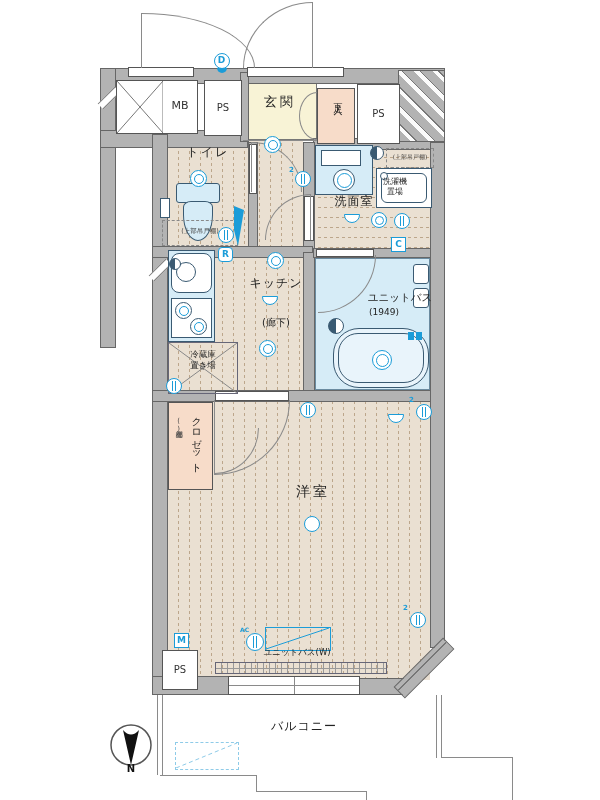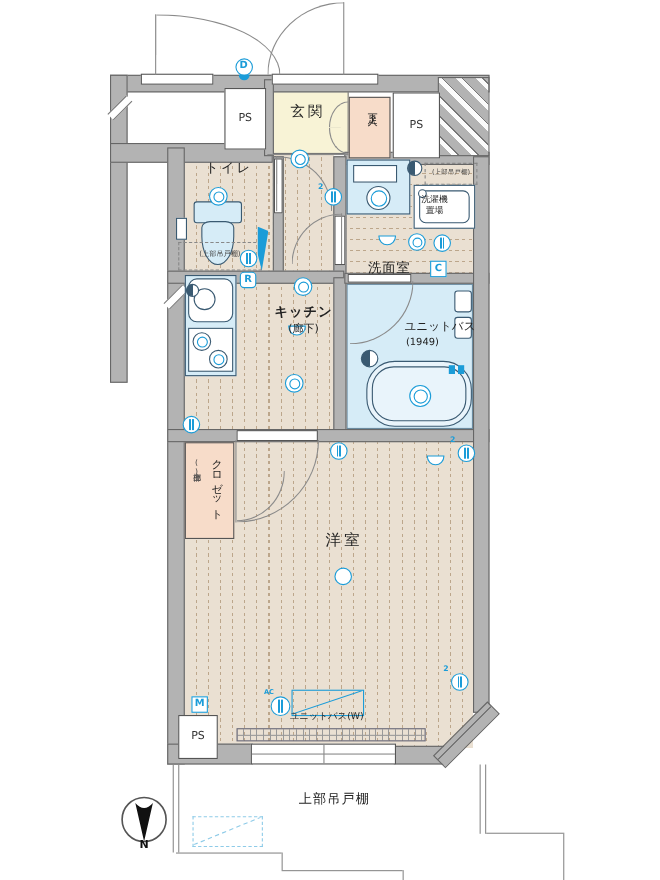--- a/index.html
+++ b/index.html
@@ -78,20 +78,28 @@
   <div class="a sill" style="left:304px;top:196px;width:10px;height:45px;"></div>
   <div class="a sill" style="left:316px;top:249px;width:58px;height:8px;"></div>
   <div class="a sill" style="left:215px;top:391px;width:74px;height:10px;"></div>
   <div class="a ln" style="left:243px;top:140px;width:74px;height:1px;"></div>
 
   <div class="a sill" style="left:228px;top:676px;width:132px;height:19px;">
     <div class="a ln" style="left:0;top:8px;width:130px;height:1px;"></div>
     <div class="a ln" style="left:65px;top:0;width:1px;height:17px;"></div>
   </div>
 
+  <div class="a" style="left:116px;top:80px;width:82px;height:54px;background:#fff;border:1px solid var(--dk);">
+    <svg width="46" height="52" style="position:absolute;left:0;top:0;">
+        <line x1="0" y1="0" x2="46" y2="52" stroke="#777" stroke-width="1"></line>
+        <line x1="46" y1="0" x2="0" y2="52" stroke="#777" stroke-width="1"></line>
+        <line x1="46" y1="0" x2="46" y2="52" stroke="#777" stroke-width="1"></line>
+      </svg>
+    <div class="t c" style="left:46px;top:19px;width:34px;font-size:11px;color:#333;">MB</div>
+  </div>
   <div class="a" style="left:204px;top:80px;width:38px;height:56px;background:#fff;border:1px solid var(--dk);">
     <div class="t c" style="left:0;top:21px;width:36px;font-size:10px;color:#333;">PS</div>
   </div>
   <div class="a" style="left:317px;top:88px;width:38px;height:56px;background:var(--pnk);border:1px solid var(--dk);">
     <div class="t vt" style="left:14px;top:7px;font-size:9px;letter-spacing:1px;">下足入</div>
   </div>
   <div class="a" style="left:357px;top:84px;width:43px;height:60px;background:#fff;border:1px solid var(--dk);">
     <div class="t c" style="left:0;top:23px;width:41px;font-size:10px;color:#333;">PS</div>
   </div>
   <div class="a" style="left:162px;top:650px;width:36px;height:40px;background:#fff;border:1px solid var(--dk);z-index:3;">
@@ -146,20 +154,30 @@
 
   <div class="a fxb" style="left:168px;top:250px;width:47px;height:92px;background:var(--blu);"></div>
   <div class="a fxb" style="left:171px;top:253px;width:41px;height:40px;background:#fff;border-radius:8px;"></div>
   <div class="cir" style="left:176px;top:262px;width:20px;height:20px;border-color:var(--fx);"></div>
   <div class="vv" style="left:169px;top:258px;width:12px;height:12px;"></div>
   <div class="a fxb" style="left:171px;top:298px;width:41px;height:40px;background:#fff;"></div>
   <div class="cir lt" style="left:175px;top:302px;width:17px;height:17px;border-color:var(--fx);"></div>
   <div class="cir lt" style="left:190px;top:318px;width:17px;height:17px;border-color:var(--fx);"></div>
   <div class="mk" style="left:218px;top:247px;width:15px;height:15px;border-radius:4px;">R</div>
 
+  <div class="a" style="left:168px;top:342px;width:70px;height:52px;border:1px solid #667;">
+    <svg width="68" height="50" style="position:absolute;left:0;top:0;">
+        <line x1="0" y1="0" x2="68" y2="50" stroke="#888" stroke-width="1"></line>
+        <line x1="68" y1="0" x2="0" y2="50" stroke="#888" stroke-width="1"></line>
+      </svg>
+    <div class="t c" style="left:0;top:6px;width:68px;font-size:8.5px;line-height:1.3;">
+      <span>冷蔵庫</span><br>
+      <span>置き場</span>
+    </div>
+  </div>
   <div class="cir ot" style="left:166px;top:378px;width:16px;height:16px;"></div>
 
   <div class="a" style="left:333px;top:328px;width:96px;height:60px;background:#e9f4fb;border:1.5px solid var(--fx);border-radius:26px;">
     <div class="a" style="left:4px;top:4px;right:4px;bottom:4px;border:1px solid var(--fx);border-radius:20px;"></div>
   </div>
   <div class="cir lt" style="left:372px;top:350px;width:20px;height:20px;"></div>
   <div class="vv" style="left:328px;top:318px;width:16px;height:16px;"></div>
   <div class="a" style="left:408px;top:332px;width:14px;height:8px;background:linear-gradient(to right,var(--sb) 0 40%,transparent 40% 60%,var(--sb) 60%);"></div>
   <div class="a fxb" style="left:413px;top:264px;width:16px;height:20px;background:#fff;border-radius:3px;"></div>
   <div class="a fxb" style="left:413px;top:288px;width:16px;height:20px;background:#fff;border-radius:3px;"></div>
@@ -192,28 +210,28 @@
   <div class="cir ot" style="left:246px;top:633px;width:18px;height:18px;"></div>
   <div class="a" style="left:265px;top:627px;width:66px;height:24px;border:1.5px solid var(--sb);">
     <svg width="63" height="21" style="position:absolute;left:0;top:0;">
         <line x1="0" y1="21" x2="63" y2="0" stroke="#1b9cd8" stroke-width="1"></line>
       </svg>
   </div>
   <div class="a" style="left:215px;top:662px;width:172px;height:12px;border:1px solid #667;background-image:repeating-linear-gradient(to right,transparent 0 5px,#999 5px 6px),linear-gradient(#999,#999);background-size:100% 100%,100% 1px;background-position:0 0,0 center;background-repeat:repeat,no-repeat;"></div>
 
   <div class="t c" style="left:250px;top:95px;width:60px;font-size:13px;letter-spacing:3px;">玄関</div>
   <div class="t c" style="left:176px;top:146px;width:64px;font-size:12px;letter-spacing:2px;">トイレ</div>
-  <div class="t c" style="left:316px;top:195px;width:76px;font-size:12px;letter-spacing:1px;margin-top:42px;">洗面室</div>
-  <div class="t c" style="left:245px;top:277px;width:62px;font-size:12px;letter-spacing:1px;font-weight:bold;">キッチン</div>
-  <div class="t c" style="left:245px;top:294px;width:62px;font-size:10px;">(廊下)</div>
+  <div class="t c" style="left:316px;top:195px;width:76px;font-size:12px;letter-spacing:1px;">洗面室</div>
+  <div class="t c" style="left:245px;top:277px;width:62px;font-size:12px;letter-spacing:1px;">キッチン</div>
+  <div class="t c" style="left:245px;top:317px;width:62px;font-size:10px;">(廊下)</div>
   <div class="t c" style="left:358px;top:292px;width:84px;font-size:10.5px;">ユニットバス</div>
   <div class="t c" style="left:342px;top:308px;width:84px;font-size:9px;">(1949)</div>
   <div class="t c" style="left:283px;top:484px;width:60px;font-size:14px;letter-spacing:3px;">洋室</div>
   <div class="t c" style="left:242px;top:648px;width:110px;font-size:8.5px;">ユニットバス(W)</div>
-  <div class="t c" style="left:262px;top:720px;width:84px;font-size:12px;letter-spacing:1px;">上部吊戸棚</div>
+  <div class="t c" style="left:262px;top:720px;width:84px;font-size:12px;letter-spacing:1px;">バルコニー</div>
 
   <div class="a" style="left:157px;top:695px;width:6px;height:80px;border-left:1px solid #8a8a8a;border-right:1px solid #8a8a8a;"></div>
   <div class="a" style="left:436px;top:695px;width:6px;height:63px;border-left:1px solid #8a8a8a;border-right:1px solid #8a8a8a;"></div>
   <div class="a ln" style="left:160px;top:775px;width:96px;height:1px;"></div>
   <div class="a ln" style="left:256px;top:775px;width:1px;height:16px;"></div>
   <div class="a ln" style="left:256px;top:791px;width:110px;height:1px;"></div>
   <div class="a ln" style="left:366px;top:791px;width:1px;height:9px;"></div>
   <div class="a ln" style="left:442px;top:757px;width:70px;height:1px;"></div>
   <div class="a ln" style="left:512px;top:757px;width:1px;height:43px;"></div>
   <div class="a" style="left:175px;top:742px;width:64px;height:28px;border:1.5px dashed #8ecbe8;">

